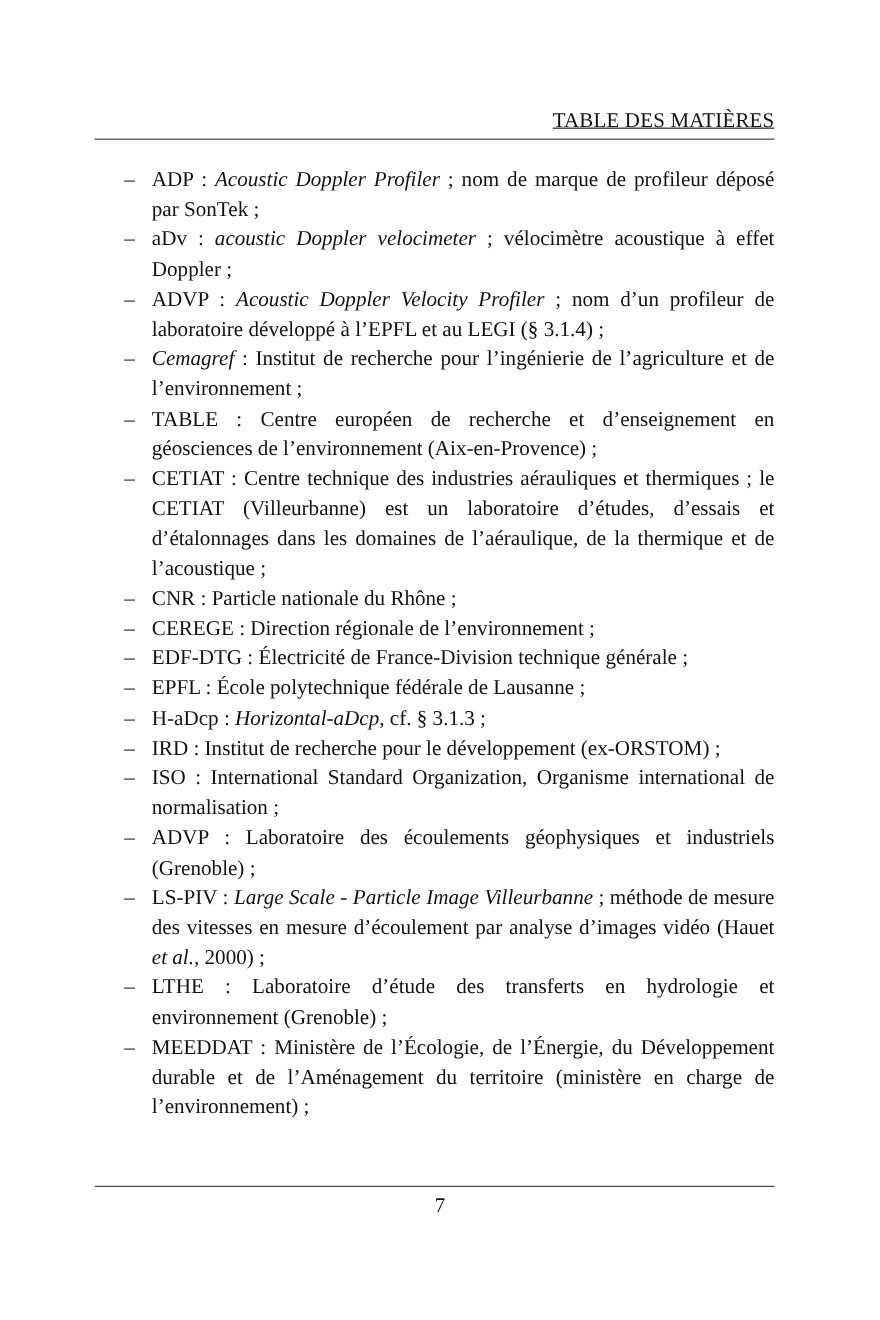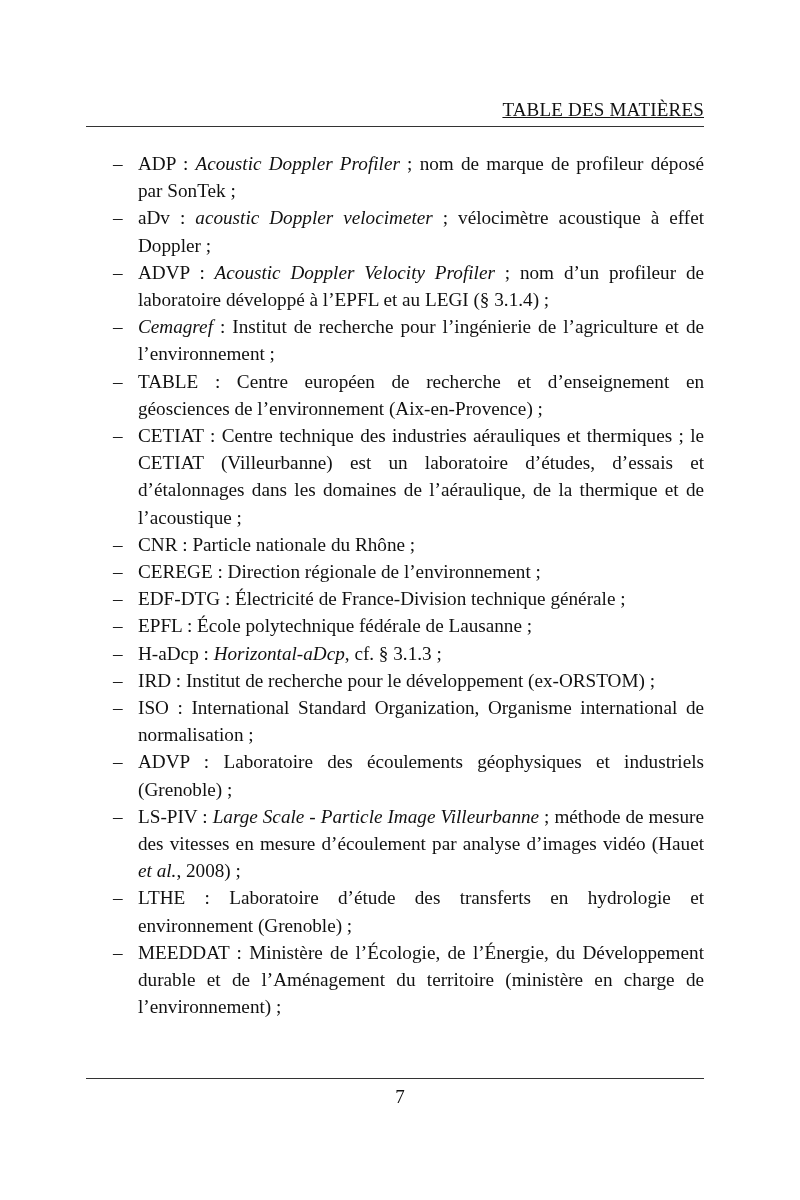--- a/index.html
+++ b/index.html
@@ -32,19 +32,19 @@
   <li class="item"><span class="dash">–</span><span>TABLE</span><span> : </span><span>Centre européen de recherche et d’enseignement en géosciences de l’environnement (Aix-en-Provence) ;</span></li>
   <li class="item"><span class="dash">–</span><span>CETIAT</span><span> : </span><span>Centre technique des industries aérauliques et thermiques ; le CETIAT (Villeurbanne) est un laboratoire d’études, d’essais et d’étalonnages dans les domaines de l’aéraulique, de la thermique et de l’acoustique ;</span></li>
   <li class="item"><span class="dash">–</span><span>CNR</span><span> : </span><span>Particle nationale du Rhône ;</span></li>
   <li class="item"><span class="dash">–</span><span>CEREGE</span><span> : </span><span>Direction régionale de l’environnement ;</span></li>
   <li class="item"><span class="dash">–</span><span>EDF-DTG</span><span> : </span><span>Électricité de France-Division technique générale ;</span></li>
   <li class="item"><span class="dash">–</span><span>EPFL</span><span> : </span><span>École polytechnique fédérale de Lausanne ;</span></li>
   <li class="item"><span class="dash">–</span><span>H-aDcp</span><span> : </span><em>Horizontal-aDcp</em><span>, cf. § 3.1.3 ;</span></li>
   <li class="item"><span class="dash">–</span><span>IRD</span><span> : </span><span>Institut de recherche pour le développement (ex-ORSTOM) ;</span></li>
   <li class="item"><span class="dash">–</span><span>ISO</span><span> : </span><span>International Standard Organization, Organisme international de normalisation ;</span></li>
   <li class="item"><span class="dash">–</span><span>ADVP</span><span> : </span><span>Laboratoire des écoulements géophysiques et industriels (Grenoble) ;</span></li>
-  <li class="item"><span class="dash">–</span><span>LS-PIV</span><span> : </span><em>Large Scale - Particle Image Villeurbanne</em><span> ; méthode de mesure des vitesses en mesure d’écoulement par analyse d’images vidéo (Hauet </span><em>et al.</em><span>, 2008) ;</span></li>
+  <li class="item"><span class="dash">–</span><span>LS-PIV</span><span> : </span><em>Large Scale - Particle Image Villeurbanne</em><span> ; méthode de mesure des vitesses en mesure d’écoulement par analyse d’images vidéo (Hauet </span><em>et al.</em><span>, 2000) ;</span></li>
   <li class="item"><span class="dash">–</span><span>LTHE</span><span> : </span><span>Laboratoire d’étude des transferts en hydrologie et environnement (Grenoble) ;</span></li>
   <li class="item"><span class="dash">–</span><span>MEEDDAT</span><span> : </span><span>Ministère de l’Écologie, de l’Énergie, du Développement durable et de l’Aménagement du territoire (ministère en charge de l’environnement) ;</span></li>
 </ul>
 
 <div class="footer-rule"></div>
 <div class="page-number">7</div>
 
 </body></html>

